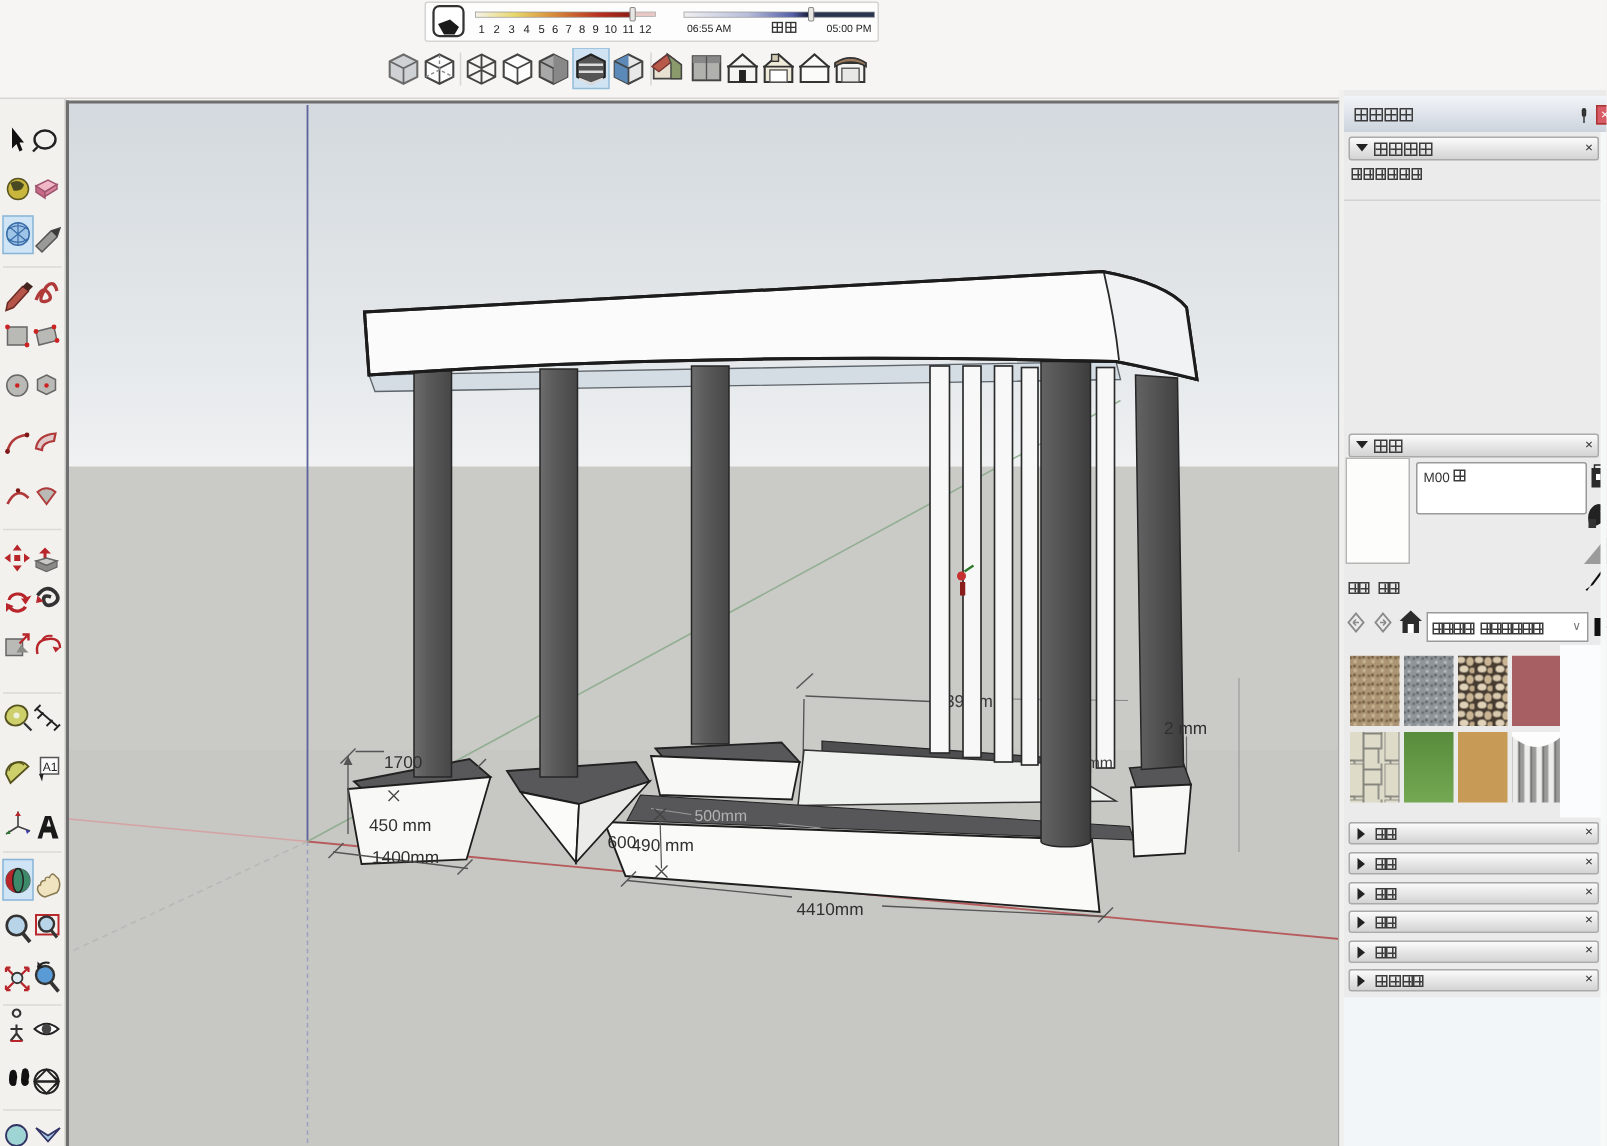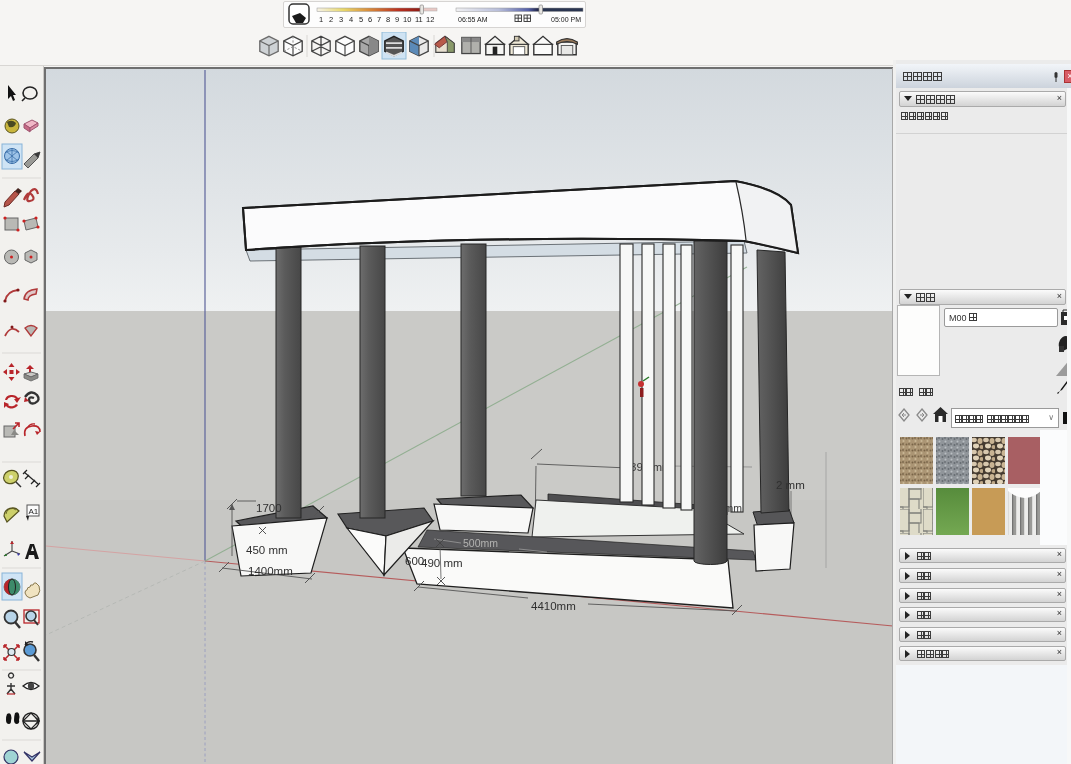--- a/index.html
+++ b/index.html
@@ -446,21 +446,21 @@
     <div class="abs gly" style="left:8px;top:52px;line-height:0;font-size:0"><i class="cn cnb"></i><i class="cn cnb"></i><i class="cn cnb"></i><i class="cn cnb"></i><i class="cn cnb"></i><i class="cn cnb"></i></div>
     <div class="abs" style="left:3px;top:73px;width:172px;height:1px;background:#d2d2d2"></div>
 
     <div class="abs" style="left:6px;top:229px;width:167px;height:16px;background:linear-gradient(#fbfbfb,#d3d3d3);border:1px solid #aaa;border-radius:2px">
       <span style="position:absolute;left:4px;top:4px;width:0;height:0;border-left:4px solid transparent;border-right:4px solid transparent;border-top:5px solid #222"></span>
       <span class="gly" style="position:absolute;left:16px;top:3px"><i class="cn"></i><i class="cn"></i></span>
       <span style="position:absolute;right:3px;top:1px;color:#333;font-size:9px">×</span>
     </div>
 
     <div class="abs" style="left:4px;top:245px;width:43px;height:71px;background:#fdfdfc;border:1px solid #b5b5b5"></div>
-    <div class="abs" style="left:51px;top:248px;width:114px;height:19px;background:#fff;border:1px solid #9a9a9a;border-radius:2px;font-size:9px;color:#333;padding:4px 0 0 4px">M00 <i class="cn cns"></i></div>
+    <div class="abs" style="left:51px;top:248px;width:114px;height:35px;background:#fff;border:1px solid #9a9a9a;border-radius:2px;font-size:9px;color:#333;padding:4px 0 0 4px">M00 <i class="cn cns"></i></div>
     <svg class="abs" style="left:167px;top:248px" width="11" height="18" viewBox="0 0 11 18">
         <path d="M1,4 h9 v13 h-9 z" fill="#2b2b2b"></path>
         <path d="M3,4 v-2 h5 v2" stroke="#2b2b2b" fill="none"></path>
         <rect x="4" y="8" width="3" height="4" fill="#fff"></rect>
       </svg>
     <svg class="abs" style="left:165px;top:274px" width="13" height="20" viewBox="0 0 13 20">
         <path d="M2,6 q4,-6 9,-3 l-2,4 q5,2 2,7 l-8,4 q-4,-6 -1,-12z" fill="#222"></path>
         <rect x="1" y="12" width="5" height="6" fill="#333"></rect>
       </svg>
     <div class="abs" style="left:163px;top:298px;width:0;height:0;border-left:15px solid transparent;border-bottom:18px solid #9b9b9b"></div>

